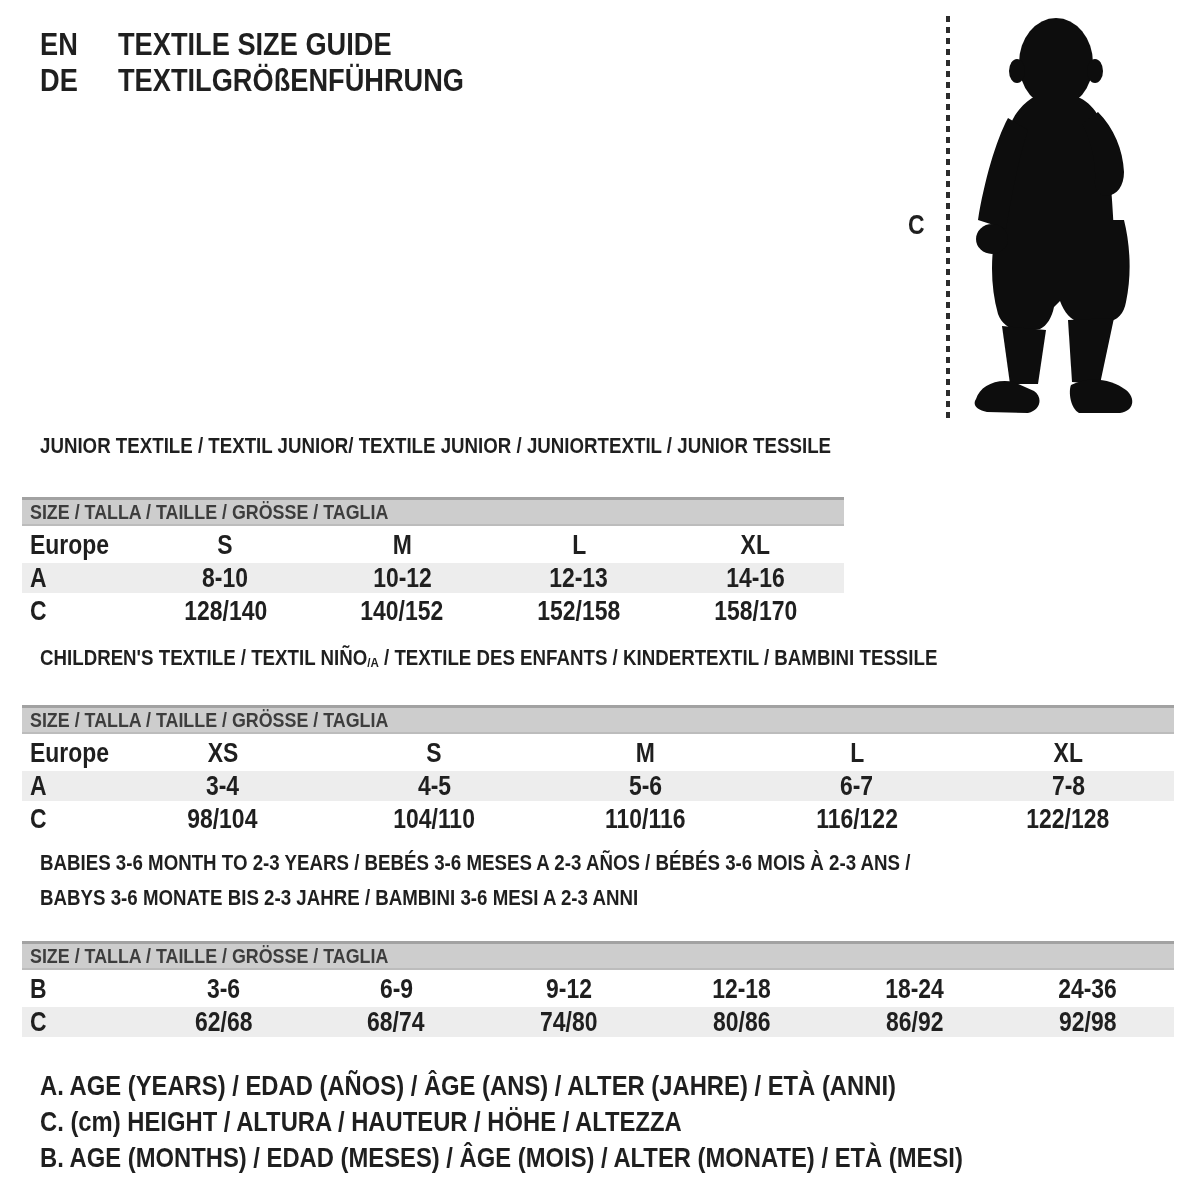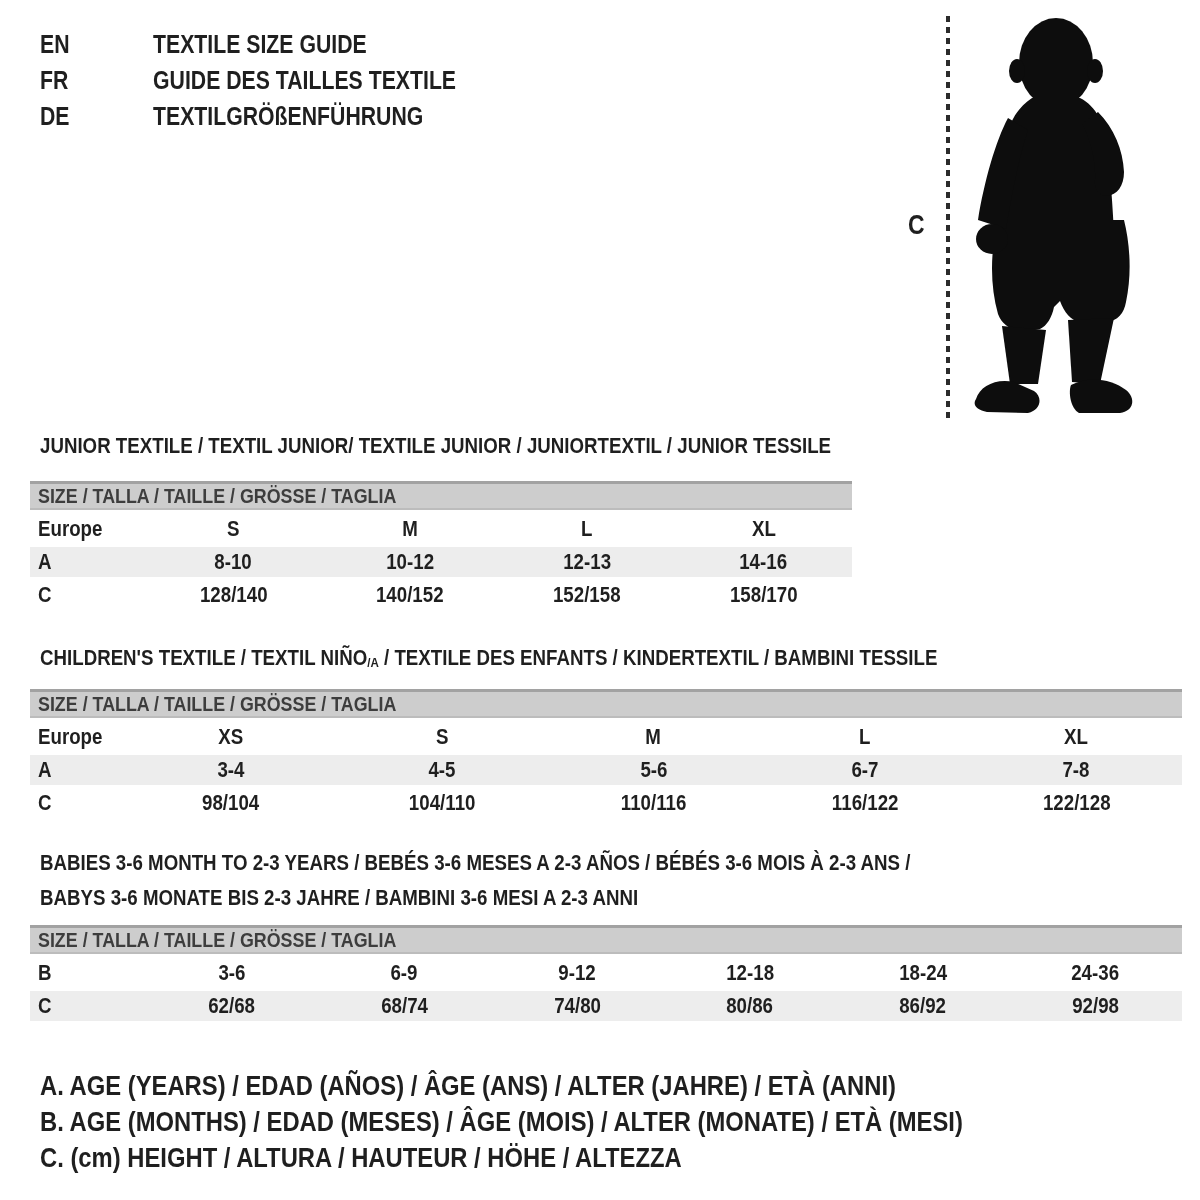--- a/index.html
+++ b/index.html
@@ -11,69 +11,65 @@
   .page{
     position:relative;width:1200px;height:1200px;background:#fff;overflow:hidden;
     font-family:"Liberation Sans", sans-serif;font-weight:bold;color:var(--ink);
   }
   
   .cl{display:inline-block;transform:scaleX(0.85);transform-origin:0 50%;white-space:nowrap;}
   .cx{display:inline-block;transform:scaleX(0.85);transform-origin:50% 50%;white-space:nowrap;}
 
   
   .lang-block{position:absolute;left:40px;top:26px;}
-  .lang-row{display:flex;height:36px;align-items:center;font-size:25px;gap:35px;}
+  .lang-row{display:flex;height:36px;align-items:center;font-size:32px;}
   .lang-code{width:78px;flex:0 0 78px;}
 
   
   .dash-line{
     position:absolute;left:946px;top:16px;width:4px;height:402px;
     background:repeating-linear-gradient(to bottom,#2b2b2b 0 6px,transparent 6px 11px);
   }
   .c-label{position:absolute;left:908px;top:210px;font-size:27px;}
   .baby{position:absolute;left:968px;top:14px;}
 
   
   .section-title{position:absolute;left:40px;font-size:22px;white-space:nowrap;
     transform:scaleX(0.85);transform-origin:0 50%;}
   .sub{font-size:0.62em;vertical-align:-0.18em;}
 
   
-  .table{position:absolute;left:30px;}
+  .table{position:absolute;left:22px;margin-top:16px;}
   .size-bar{
     height:29px;background:var(--bar-bg);
     border-top:3px solid var(--bar-edge);border-bottom:2px solid var(--bar-edge2);
     display:flex;align-items:center;padding-left:8px;font-size:21px;color:#3d3d3d;
   }
   .rows{margin-top:4px;}
-  .row{display:grid;height:30px;align-items:center;margin-bottom:3px;font-size:22px;}
+  .row{display:grid;height:30px;align-items:center;margin-bottom:3px;font-size:27px;}
   .row.striped{background:var(--stripe);}
   .grid4{grid-template-columns:115px repeat(4,1fr);}
   .grid5{grid-template-columns:95px repeat(5,1fr);}
   .grid6{grid-template-columns:115px repeat(6,1fr);}
   .cell{text-align:center;}
   .cell.label{text-align:left;padding-left:8px;}
 
   
   .notes{position:absolute;left:40px;top:1068px;}
   .note-line{height:36px;display:flex;align-items:center;font-size:28px;}
 </style>
 </head>
 <body>
 
 <div class="page">
 
   <div class="lang-block">
     <div class="lang-row">
       <span class="lang-code"><span class="cl">EN</span></span>
       <span class="cl">TEXTILE SIZE GUIDE</span>
-    </div>
-    <div class="lang-row">
-      <span class="lang-code"><span class="cl">FR</span></span>
-      <span class="cl">GUIDE DES TAILLES TEXTILE</span>
     </div>
     <div class="lang-row">
       <span class="lang-code"><span class="cl">DE</span></span>
       <span class="cl">TEXTILGRÖßENFÜHRUNG</span>
     </div>
   </div>
 
   <div class="dash-line"></div>
   <div class="c-label"><span class="cl">C</span></div>
   <svg class="baby" width="176" height="404" viewBox="0 0 176 404" aria-hidden="true">
@@ -182,20 +178,20 @@
         <span class="cell"><span class="cx">92/98</span></span>
       </div>
     </div>
   </div>
 
   <div class="notes">
     <div class="note-line">
         <span class="cl">A. AGE (YEARS) / EDAD (AÑOS) / ÂGE (ANS) / ALTER (JAHRE) / ETÀ (ANNI)</span>
       </div>
     <div class="note-line">
-        <span class="cl">B. AGE (MONTHS) / EDAD (MESES) / ÂGE (MOIS) / ALTER (MONATE) / ETÀ (MESI)</span>
+        <span class="cl">C. (cm) HEIGHT / ALTURA / HAUTEUR / HÖHE / ALTEZZA</span>
       </div>
     <div class="note-line">
-        <span class="cl">C. (cm) HEIGHT / ALTURA / HAUTEUR / HÖHE / ALTEZZA</span>
+        <span class="cl">B. AGE (MONTHS) / EDAD (MESES) / ÂGE (MOIS) / ALTER (MONATE) / ETÀ (MESI)</span>
       </div>
   </div>
 
 </div>
 
 </body></html>

